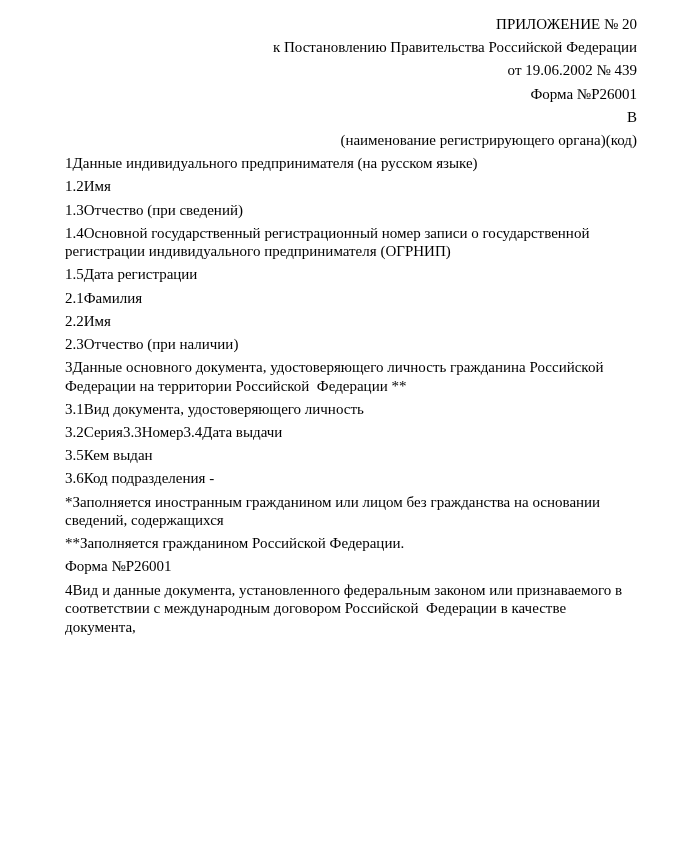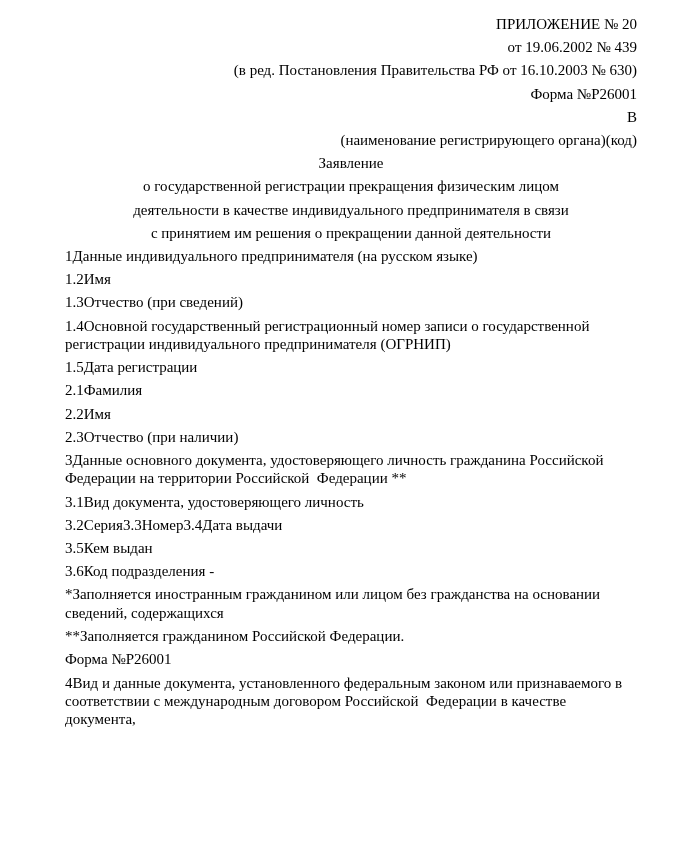--- a/index.html
+++ b/index.html
@@ -33,33 +33,27 @@
   .align-left p { text-align: left; }
 </style>
 </head>
 <body>
 
 <div class="page">
   <div class="content">
 
     <div class="align-right">
       <p>ПРИЛОЖЕНИЕ № 20</p>
+      <p>к Постановлению Правительства Российской Федерации</p>
       <p>от 19.06.2002 № 439</p>
-      <p>(в ред. Постановления Правительства РФ от 16.10.2003 № 630)</p>
       <p>Форма №Р26001</p>
       <p>В</p>
       <p>(наименование регистрирующего органа)(код)</p>
     </div>
 
-    <div class="align-center">
-      <p>Заявление</p>
-      <p>о государственной регистрации прекращения физическим лицом</p>
-      <p>деятельности в качестве индивидуального предпринимателя в связи</p>
-      <p>с принятием им решения о прекращении данной деятельности</p>
-    </div>
 
     <div class="align-left">
       <p>1Данные индивидуального предпринимателя (на русском языке)</p>
       <p>1.2Имя</p>
       <p>1.3Отчество (при сведений)</p>
       <p>1.4Основной государственный регистрационный номер записи о государственной регистрации индивидуального предпринимателя (ОГРНИП)</p>
       <p>1.5Дата регистрации</p>
       <p>2.1Фамилия</p>
       <p>2.2Имя</p>
       <p>2.3Отчество (при наличии)</p>

